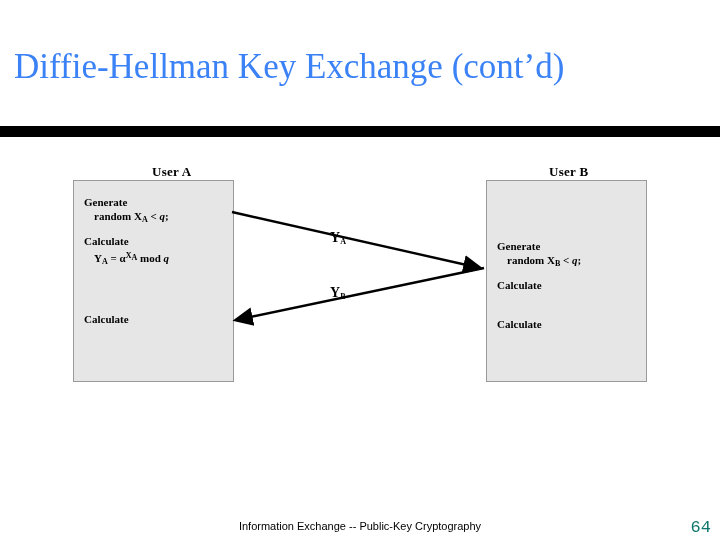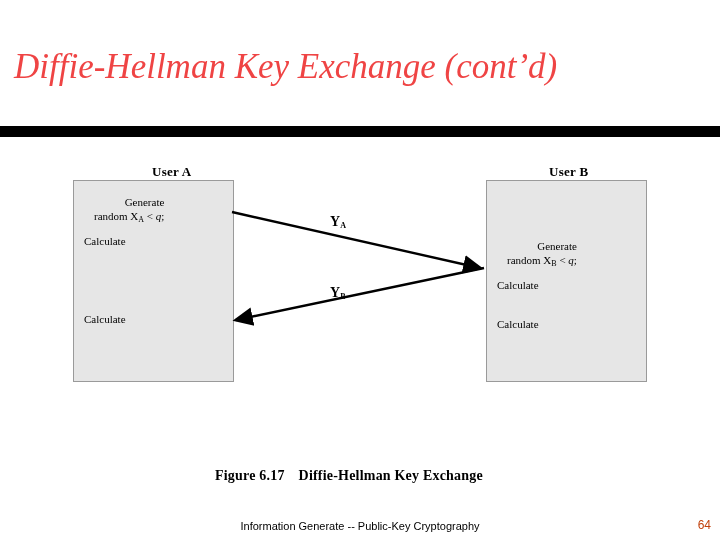--- a/index.html
+++ b/index.html
@@ -21,23 +21,22 @@
     height: 540px;
   }
   .slide-title {
     position: absolute;
     left: 14px;
     top: 46px;
     width: 700px;
     font-family: "Liberation Serif", serif;
     font-size: 35px;
     line-height: 42px;
-    color: #ef4444;
+    color: #3b82f6;
     white-space: nowrap;
-    font-style: italic;
   }
   .title-rule {
     position: absolute;
     left: 0;
     top: 126px;
     width: 720px;
     height: 11px;
     background: #000000;
   }
 
@@ -76,44 +75,43 @@
     top: 30px;
     width: 159px;
     height: 200px;
   }
   .blk {
     position: absolute;
     font-family: "Liberation Serif", serif;
     font-size: 11px;
     line-height: 13.5px;
     color: #000000;
-    font-weight: normal;
+    font-weight: bold;
     white-space: nowrap;
-    text-align: right;
   }
   .blk .ind { padding-left: 10px; display: block; }
   .blk i { font-style: italic; }
   sub { font-size: 8px; vertical-align: -2px; }
   sup { font-size: 8px; vertical-align: 4px; }
 
   .a-gen { left: 24px; top: 46px; }
   .a-calc { left: 24px; top: 85px; }
   .a-calc2 { left: 24px; top: 163px; }
   .b-gen { left: 437px; top: 90px; }
   .b-calc { left: 437px; top: 129px; }
   .b-calc2 { left: 437px; top: 168px; }
 
   .arrow-label {
     position: absolute;
     font-family: "Liberation Serif", serif;
     font-weight: bold;
     font-size: 14px;
     color: #000000;
   }
-  .ya-label { left: 270px; top: 64px; }
+  .ya-label { left: 270px; top: 80px; }
   .yb-label { left: 270px; top: 135px; }
 
   .arrows {
     position: absolute;
     left: 0; top: 0;
     width: 620px; height: 340px;
   }
 
   .fig-caption {
     position: absolute;
@@ -143,23 +141,23 @@
     width: 720px;
     text-align: center;
     font-family: "Liberation Sans", sans-serif;
     font-size: 11px;
     color: #000000;
   }
   .footer-right {
     position: absolute;
     right: 9px;
     top: 518px;
-    font-family: Liberation Sans, sans-serif;
-    font-size: 12px;
-    color: #c2410c;
+    font-family: Liberation Mono, monospace;
+    font-size: 17px;
+    color: #0f766e;
   }
 </style>
 </head>
 <body>
 
 <div class="slide">
 
   <div class="slide-title">Diffie-Hellman Key Exchange (cont’d)</div>
   <div class="title-rule"></div>
 
@@ -171,20 +169,21 @@
     <div class="box box-a"></div>
     <div class="box box-b"></div>
 
     <div class="blk a-gen">
       <span>Generate</span>
       <span class="ind">random X<sub>A</sub> &lt; <i>q</i>;</span>
     </div>
 
     <div class="blk a-calc">
       <span>Calculate</span>
+      <span class="ind">Y<sub>A</sub> = α<sup>X<sub>A</sub></sup> mod <i>q</i></span>
     </div>
 
     <div class="blk a-calc2">
       <span>Calculate</span>
     </div>
 
     <div class="blk b-gen">
       <span>Generate</span>
       <span class="ind">random X<sub>B</sub> &lt; <i>q</i>;</span>
     </div>
@@ -203,23 +202,20 @@
     <svg class="arrows" viewBox="0 0 620 340">
       <defs>
         <marker id="ah" markerWidth="9" markerHeight="9" refX="7" refY="4.5" orient="auto">
           <path d="M0,0.6 L8.5,4.5 L0,8.4 z" fill="#000000"></path>
         </marker>
       </defs>
       <line x1="172" y1="62" x2="420" y2="118" stroke="#000000" stroke-width="2.4" marker-end="url(#ah)"></line>
       <line x1="424" y1="118" x2="176" y2="170" stroke="#000000" stroke-width="2.4" marker-end="url(#ah)"></line>
     </svg>
 
-    <div class="fig-caption">
-      <span>Figure 6.17</span><span class="gap"></span><span>Diffie-Hellman Key Exchange</span>
-    </div>
 
   </div>
 
   <div class="footer-left">YSL</div>
-  <div class="footer-center">Information Generate -- Public-Key Cryptography</div>
+  <div class="footer-center">Information Exchange -- Public-Key Cryptography</div>
   <div class="footer-right">64</div>
 
 </div>
 
 </body></html>

